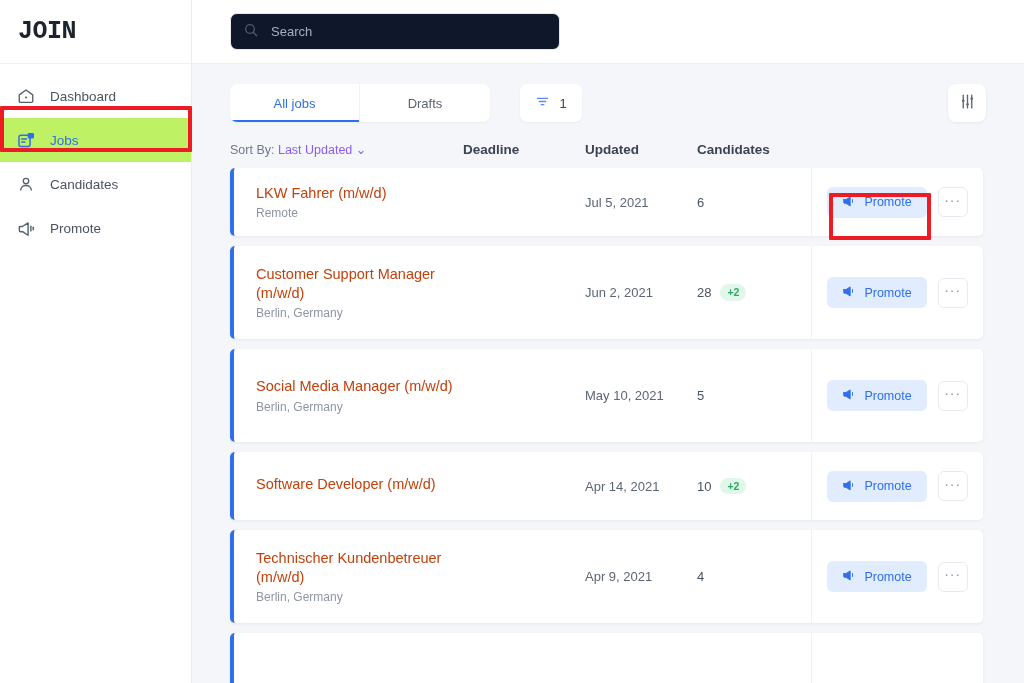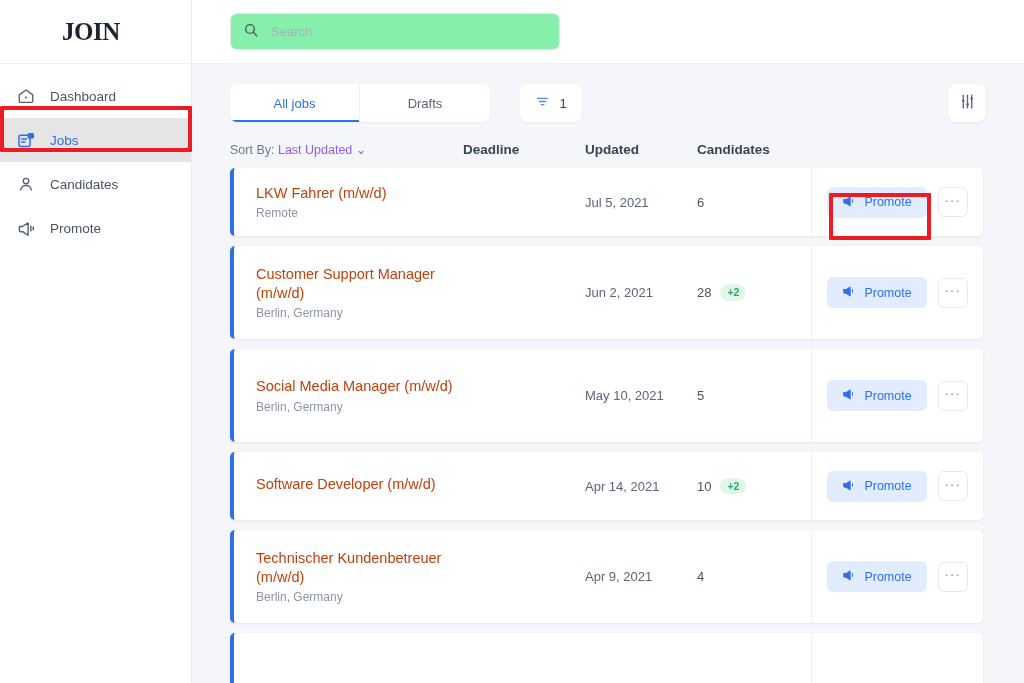--- a/index.html
+++ b/index.html
@@ -27,36 +27,35 @@
     display: flex;
     align-items: center;
     padding-left: 18px;
     border-bottom: 1px solid #eef1f5;
   }
   .logo {
     font-size: 25px;
     font-weight: 700;
     letter-spacing: -0.5px;
     color: #1c2430;
-    font-family: Liberation Serif, serif;
-    margin-left: 44px;
+    font-family: Liberation Mono, monospace;
   }
   .nav { padding-top: 10px; }
   .nav-item {
     height: 44px;
     display: flex;
     align-items: center;
     padding-left: 16px;
     gap: 14px;
     cursor: pointer;
     color: #4a5461;
     font-size: 13.5px;
   }
   .nav-item .ico { width: 20px; height: 20px; display: flex; align-items: center; justify-content: center; color: #55606d;}
-  .nav-item.active { background: #e5e5e5; color: #2f6fed; }
+  .nav-item.active { background: #bef264; color: #2f6fed; }
   .nav-item.active .ico { color: #2f6fed; }
   .nav-item.active .nav-label { color: #2f6fed; }
 
   
   .main {
     flex: 1;
     height: 683px;
     background: #f4f6fa;
     display: flex;
     flex-direction: column;
@@ -74,21 +73,21 @@
   }
   .search-box {
     width: 330px;
     height: 37px;
     border: 1px solid #e6eaf0;
     border-radius: 7px;
     display: flex;
     align-items: center;
     padding: 0 12px;
     gap: 12px;
-    background: #86efac;
+    background: #0f172a;
   }
   .search-box input {
     border: none;
     outline: none;
     font-size: 13px;
     color: #6b7482;
     font-family: "Liberation Sans", sans-serif;
     width: 100%;
     background: transparent;
   }

